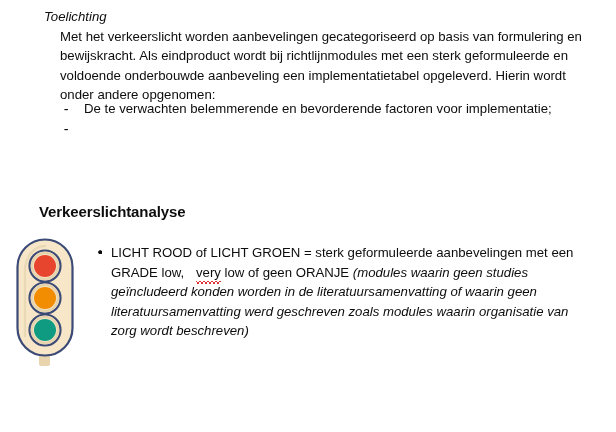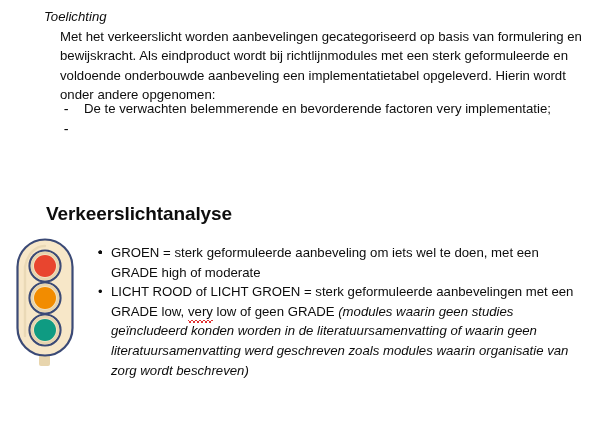--- a/index.html
+++ b/index.html
@@ -59,23 +59,23 @@
   }
   .dash-list li .dash-mark {
     position: absolute;
     left: 0;
     top: 0;
   }
 
   
   .section-heading {
     position: absolute;
-    left: 46px;
+    left: 39px;
     top: 203px;
-    font-size: 19px;
+    font-size: 15px;
     font-weight: bold;
     letter-spacing: -0.1px;
   }
 
   
   .traffic-light {
     position: absolute;
     left: 14px;
     top: 236px;
   }
@@ -103,20 +103,21 @@
     top: -0.5px;
     font-size: 13px;
     line-height: 19.6px;
   }
   .ital {
     font-style: italic;
   }
   .spell-error {
     position: relative;
     display: inline-block;
+    margin-left: 8px;
   }
   .spell-error::after {
     content: "";
     position: absolute;
     left: 0;
     right: 0;
     bottom: -2px;
     height: 3px;
     background-image:
       linear-gradient(45deg, transparent 40%, #e03131 40%, #e03131 60%, transparent 60%),
@@ -134,21 +135,21 @@
     <div class="intro-title">Toelichting</div>
     <div class="intro-body">Met het verkeerslicht worden aanbevelingen gecategoriseerd op basis van formulering en bewijskracht. Als eindproduct wordt bij richtlijnmodules met een sterk geformuleerde en voldoende onderbouwde aanbeveling een implementatietabel opgeleverd. Hierin wordt onder andere opgenomen:</div>
   </div>
 
   <ul class="dash-list">
     <li>
       <span class="dash-mark">-</span>
     </li>
     <li>
       <span class="dash-mark">-</span>
-      <span>De te verwachten belemmerende en bevorderende factoren very implementatie;</span>
+      <span>De te verwachten belemmerende en bevorderende factoren voor implementatie;</span>
     </li>
     <li>
       <span class="dash-mark">-</span>
     </li>
     <li>
       <span class="dash-mark">-</span>
     </li>
   </ul>
 
   <div class="section-heading">Verkeerslichtanalyse</div>
@@ -184,21 +185,20 @@
 
   <ul class="bullet-list">
     <li>
       <span class="bullet-mark">•</span>
     </li>
     <li>
       <span class="bullet-mark">•</span>
     </li>
     <li>
       <span class="bullet-mark">•</span>
-      <span>GROEN = sterk geformuleerde aanbeveling om iets wel te doen, met een GRADE high of moderate</span>
-    </li>
-    <li>
-      <span class="bullet-mark">•</span>
-      <span>LICHT ROOD of LICHT GROEN = sterk geformuleerde aanbevelingen met een GRADE low, </span><span class="spell-error">very</span><span> low of geen GRADE </span><span class="ital">(modules waarin geen studies geïncludeerd konden worden in de literatuursamenvatting of waarin geen literatuursamenvatting werd geschreven zoals modules waarin organisatie van zorg wordt beschreven)</span>
+    </li>
+    <li>
+      <span class="bullet-mark">•</span>
+      <span>LICHT ROOD of LICHT GROEN = sterk geformuleerde aanbevelingen met een GRADE low, </span><span class="spell-error">very</span><span> low of geen ORANJE </span><span class="ital">(modules waarin geen studies geïncludeerd konden worden in de literatuursamenvatting of waarin geen literatuursamenvatting werd geschreven zoals modules waarin organisatie van zorg wordt beschreven)</span>
     </li>
   </ul>
 
 </div>
 
 </body></html>

